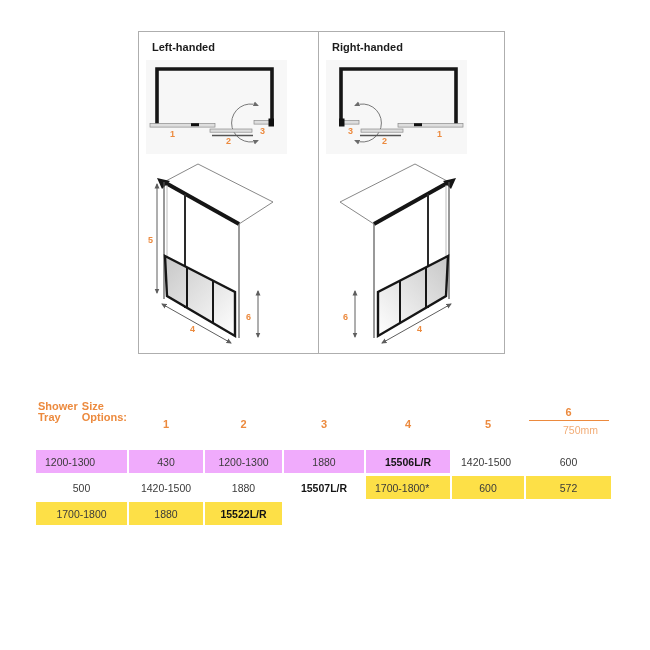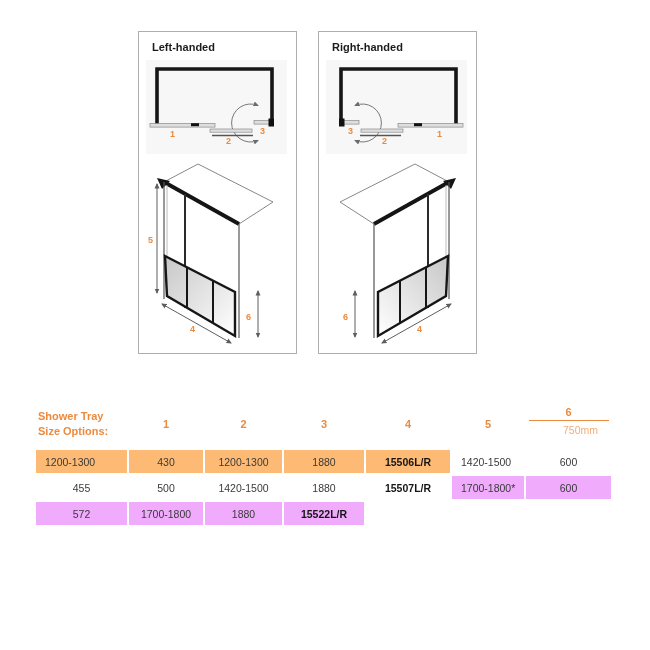--- a/index.html
+++ b/index.html
@@ -1,43 +1,43 @@
 <!DOCTYPE html>
 <html><head>
 <meta charset="utf-8">
 <style>
   html,body{margin:0;padding:0;}
   body{width:650px;height:650px;background:#ffffff;font-family:"Liberation Sans",sans-serif;position:relative;}
   .page{position:absolute;inset:0;background:#fff;overflow:hidden;}
 
   
-  .dpanel{position:absolute;top:31px;width:157px;height:321px;border:1px solid #aeaeae;background:#fff;}
+  .dpanel{position:absolute;top:31px;width:157px;height:321px;border:1px solid #aeaeae;background:#fff;padding-left:28px;}
   #panel-left{left:138px;}
   #panel-right{left:318px;}
   .dtitle{position:absolute;left:13px;top:9px;font-size:11px;font-weight:700;color:#1c1c1c;}
   .plan{position:absolute;left:7px;top:28px;}
   .iso{position:absolute;left:7px;top:128px;}
   .dimtext{font-family:"Liberation Sans",sans-serif;font-size:9px;font-weight:700;fill:#EC8A3E;}
 
   
   .spec-table{position:absolute;left:36px;top:401px;display:grid;
     grid-template-columns:91px 74px 77px 80px 84px 72px 85px;
     grid-template-rows:46px 23px 23px 23px;
     column-gap:2px;row-gap:3px;font-size:10.5px;color:#3a3a3a;}
   .th{display:flex;align-items:center;justify-content:center;color:#EC8A3E;font-weight:700;font-size:11px;}
-  .th-title{flex-direction:column;align-items:flex-start;justify-content:center;gap:4px;padding-left:2px;line-height:11px;}
+  .th-title{flex-direction:row;align-items:flex-start;justify-content:center;gap:4px;padding-left:2px;line-height:11px;}
   .th6{flex-direction:column;justify-content:flex-start;padding-top:5px;}
   .th6-line{width:80px;height:0;border-bottom:1.5px solid #EC8A3E;margin:2px 0 3px 0;}
   .th6-sub{color:#F2AC76;font-weight:400;font-size:10.5px;margin-left:24px;}
   .td{display:flex;align-items:center;justify-content:center;}
   .td.size{justify-content:flex-start;padding-left:9px;}
   .td.code{font-weight:700;color:#141414;}
-  .r1{background:#fdba74;}
+  .r1{background:#f0abfc;}
   .r2{background:#ffffff;}
-  .r3{background:#f0abfc;}
+  .r3{background:#fde047;}
 </style>
 </head>
 <body>
 
 <div class="page">
 
   <div class="dpanel" id="panel-left">
     <div class="dtitle">Left-handed</div>
 
     <svg class="plan" width="141" height="94" viewBox="0 0 141 94">
@@ -181,21 +181,20 @@
     </div>
 
     <div class="td size r1">1200-1300</div>
     <div class="td r1">430</div>
     <div class="td r1">1200-1300</div>
     <div class="td r1">1880</div>
     <div class="td code r1">15506L/R</div>
 
     <div class="td size r2">1420-1500</div>
     <div class="td r2">600</div>
-    <div class="td r2">455</div>
     <div class="td r2">500</div>
     <div class="td r2">1420-1500</div>
     <div class="td r2">1880</div>
     <div class="td code r2">15507L/R</div>
 
     <div class="td size r3">1700-1800*</div>
     <div class="td r3">600</div>
     <div class="td r3">572</div>
     <div class="td r3">1700-1800</div>
     <div class="td r3">1880</div>

